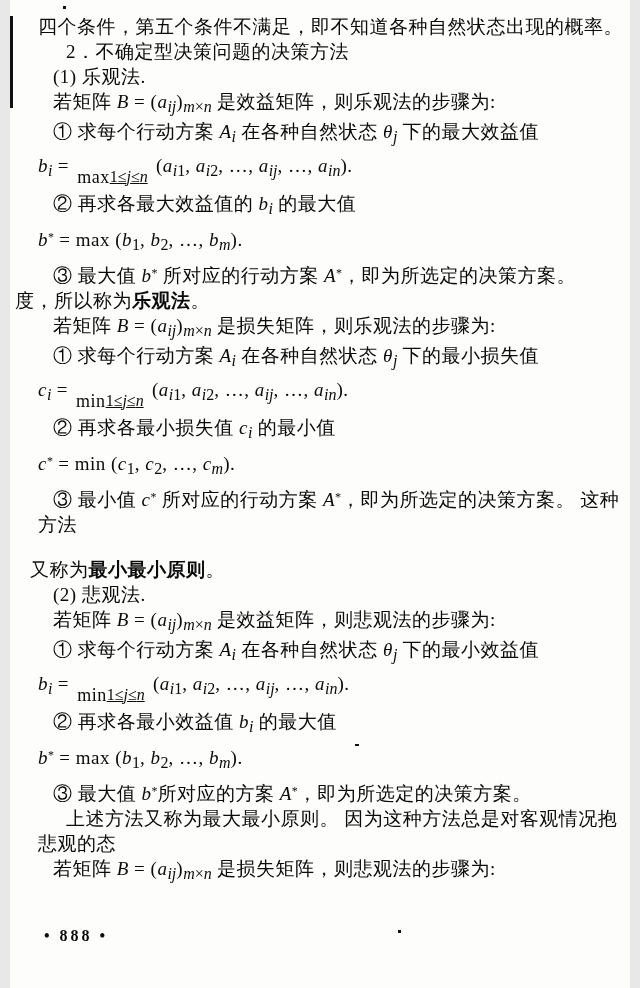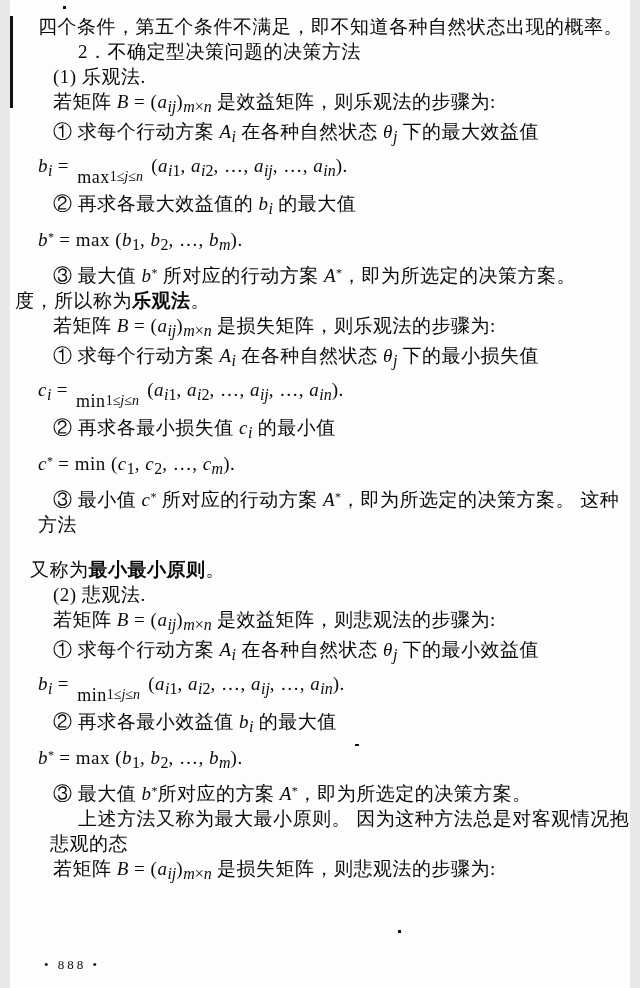--- a/index.html
+++ b/index.html
@@ -7,35 +7,35 @@
     position:relative; width:620px; height:988px; margin:0 auto;
     background:#fdfdfc; overflow:hidden; color:#0b0b0b;
     font-family:"Liberation Serif","DejaVu Serif",serif;
   }
   .content {
     position:absolute; left:28px; top:14px; width:592px;
     font-size:19px; line-height:25px; letter-spacing:0.5px;
   }
   .line { min-height:25px; }
   .ind  { text-indent:15px; }
-  .ind2 { text-indent:28px;margin-left:12px; }
+  .ind2 { text-indent:28px; }
   .out23{ margin-left:-23px; }
   .out8 { margin-left:-8px;margin-top:20px; }
   .formula { text-align:left; margin:4px 0; text-indent:0; }
   .v { font-style:italic; font-family:"Liberation Serif","DejaVu Serif",serif; }
   sub { font-size:16px; vertical-align:-4px; letter-spacing:0; }
   sup { font-size:12px; vertical-align:5px; letter-spacing:0; }
   b { font-weight:bold; }
   .limop { display:inline-flex; flex-direction:row; align-items:center;
            vertical-align:-11px; line-height:1.05; margin:0 3px; }
   .limop .op  { font-size:18px; }
-  .limop .lim { font-size:14px; letter-spacing:0; }
+  .limop .lim { font-size:16px; letter-spacing:0;text-decoration:underline; }
   .footer {
-    position:absolute; left:34px; top:957px; font-size:13px;
-    font-weight:normal; letter-spacing:3px;
+    position:absolute; left:34px; top:927px; font-size:16px;
+    font-weight:bold; letter-spacing:3px;
   }
   .artifact { position:absolute; background:#111; }
   .streak { left:0; top:16px; width:3px; height:92px; }
   .dot1 { left:53px; top:6px; width:3px; height:3px; }
   .dot2 { left:388px; top:930px; width:3px; height:3px; }
   .dot3 { left:345px; top:744px; width:4px; height:2px; }
 </style>
 </head>
 <body>
 

